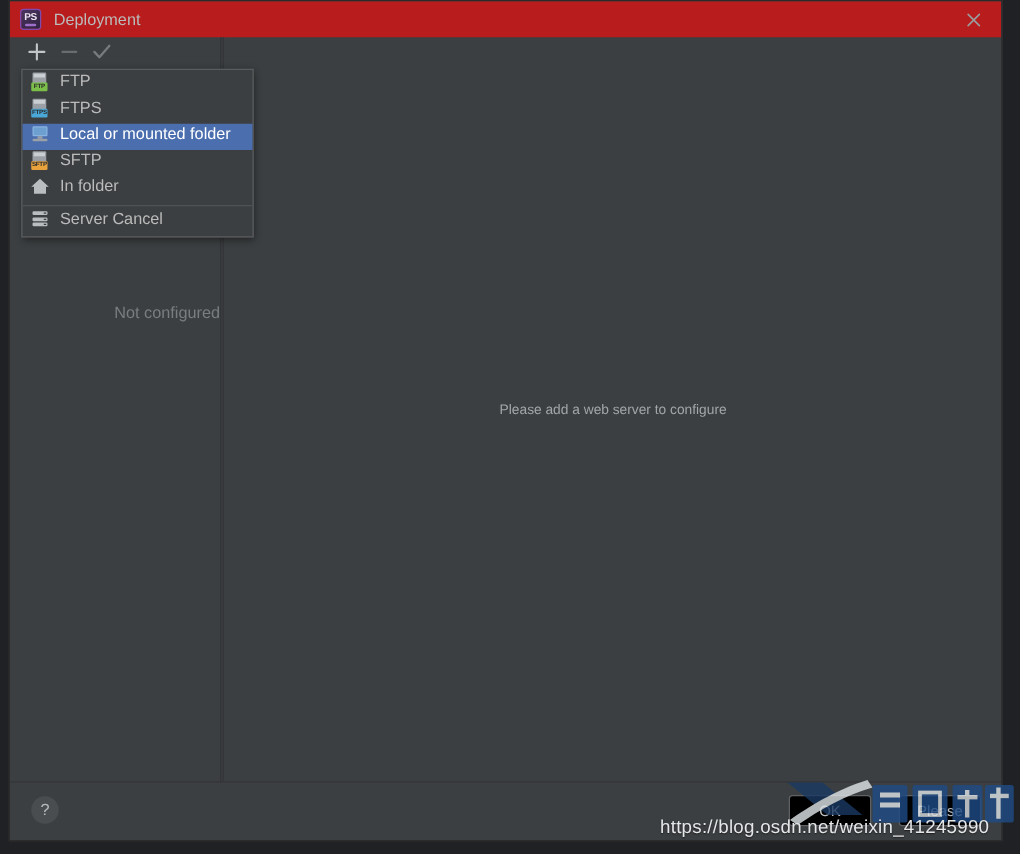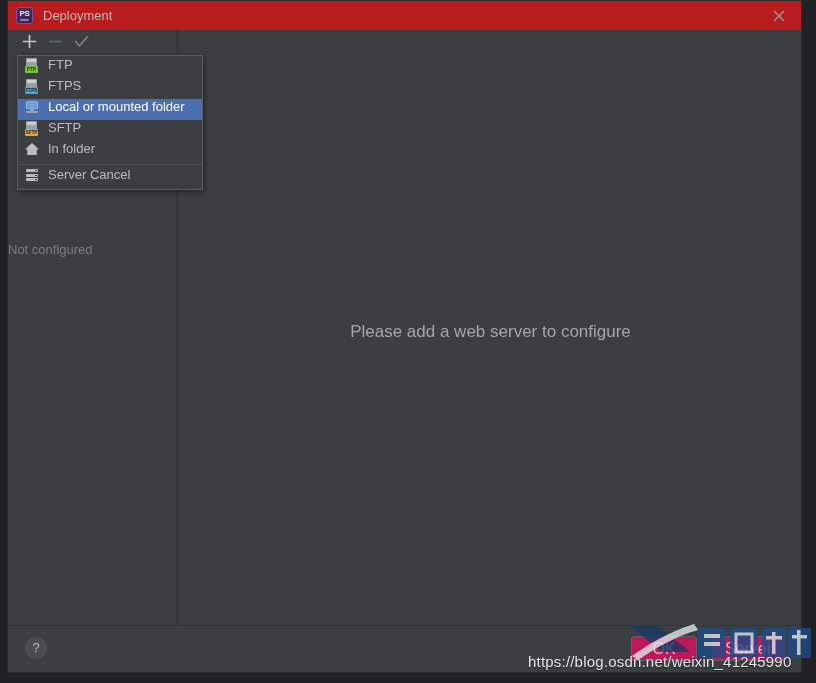--- a/index.html
+++ b/index.html
@@ -102,21 +102,21 @@
     position: absolute;
     left: 0; top: 51px;
     width: 168px;
     bottom: 46px;
     background: #3c3f41;
   }
   #not-configured {
     position: absolute;
     left: 0; right: 0;
     top: 190px;
-    text-align: left;
+    text-align: right;
     font-size: 13px;
     color: #7a7d80;
   }
   #vsplit {
     position: absolute;
     left: 168px; top: 29px;
     width: 3px;
     bottom: 46px;
     background: #3c3f41;
     border-left: 1px solid #323538;
@@ -131,21 +131,21 @@
     left: 172px; top: 29px;
     right: 0;
     bottom: 46px;
     background: #3c3f41;
   }
   #empty-message {
     position: absolute;
     left: 0; right: 0;
     top: 292px;
     text-align: center;
-    font-size: 17px;
+    font-size: 11px;
     color: #a3a6a8;
   }
 
   
   #popup-menu {
     position: absolute;
     left: 9px; top: 54px;
     width: 186px;
     background: #3c3f41;
     border: 1px solid #5a5d5f;
@@ -250,23 +250,23 @@
     text-align: center;
     cursor: pointer;
     user-select: none;
   }
   .dlg-btn {
     position: absolute;
     top: 10px;
     height: 25px;
     min-width: 66px;
     padding: 0 12px;
-    font-size: 16px;
+    font-size: 12px;
     color: #bfc3c6;
-    background: #be185d;
+    background: #000000;
     border: 1px solid #5e6264;
     border-radius: 3px;
     cursor: pointer;
     font-family: "Liberation Sans", sans-serif;
   }
   #ok-button     { right: 104px; }
   #cancel-button { right: 16px; }
 
   
   #watermark {
@@ -400,21 +400,21 @@
             <span class="row r3"></span>
           </span>
       </span>
       <span>Server Cancel</span>
     </div>
   </div>
 
   <div id="bottom-bar">
     <div id="help-button">?</div>
     <button class="dlg-btn" id="ok-button">OK</button>
-    <button class="dlg-btn" id="cancel-button">Server</button>
+    <button class="dlg-btn" id="cancel-button">Please</button>
   </div>
 </div>
 
 <div id="watermark">
   <svg id="wm-logo" viewBox="0 0 185 42">
     <g opacity="0.88">
       <path d="M2 4 L30 4 L62 30 L34 30 Z" fill="#1b3a63"></path>
       <path d="M66 2 C40 10 18 24 4 34 L10 38 C28 26 48 14 70 8 Z" fill="#dfe4e8"></path>
       <rect x="70" y="6" width="28" height="30" rx="2" fill="#1f4c86"></rect>
       <rect x="76" y="12" width="16" height="4" fill="#dfe4e8"></rect>

